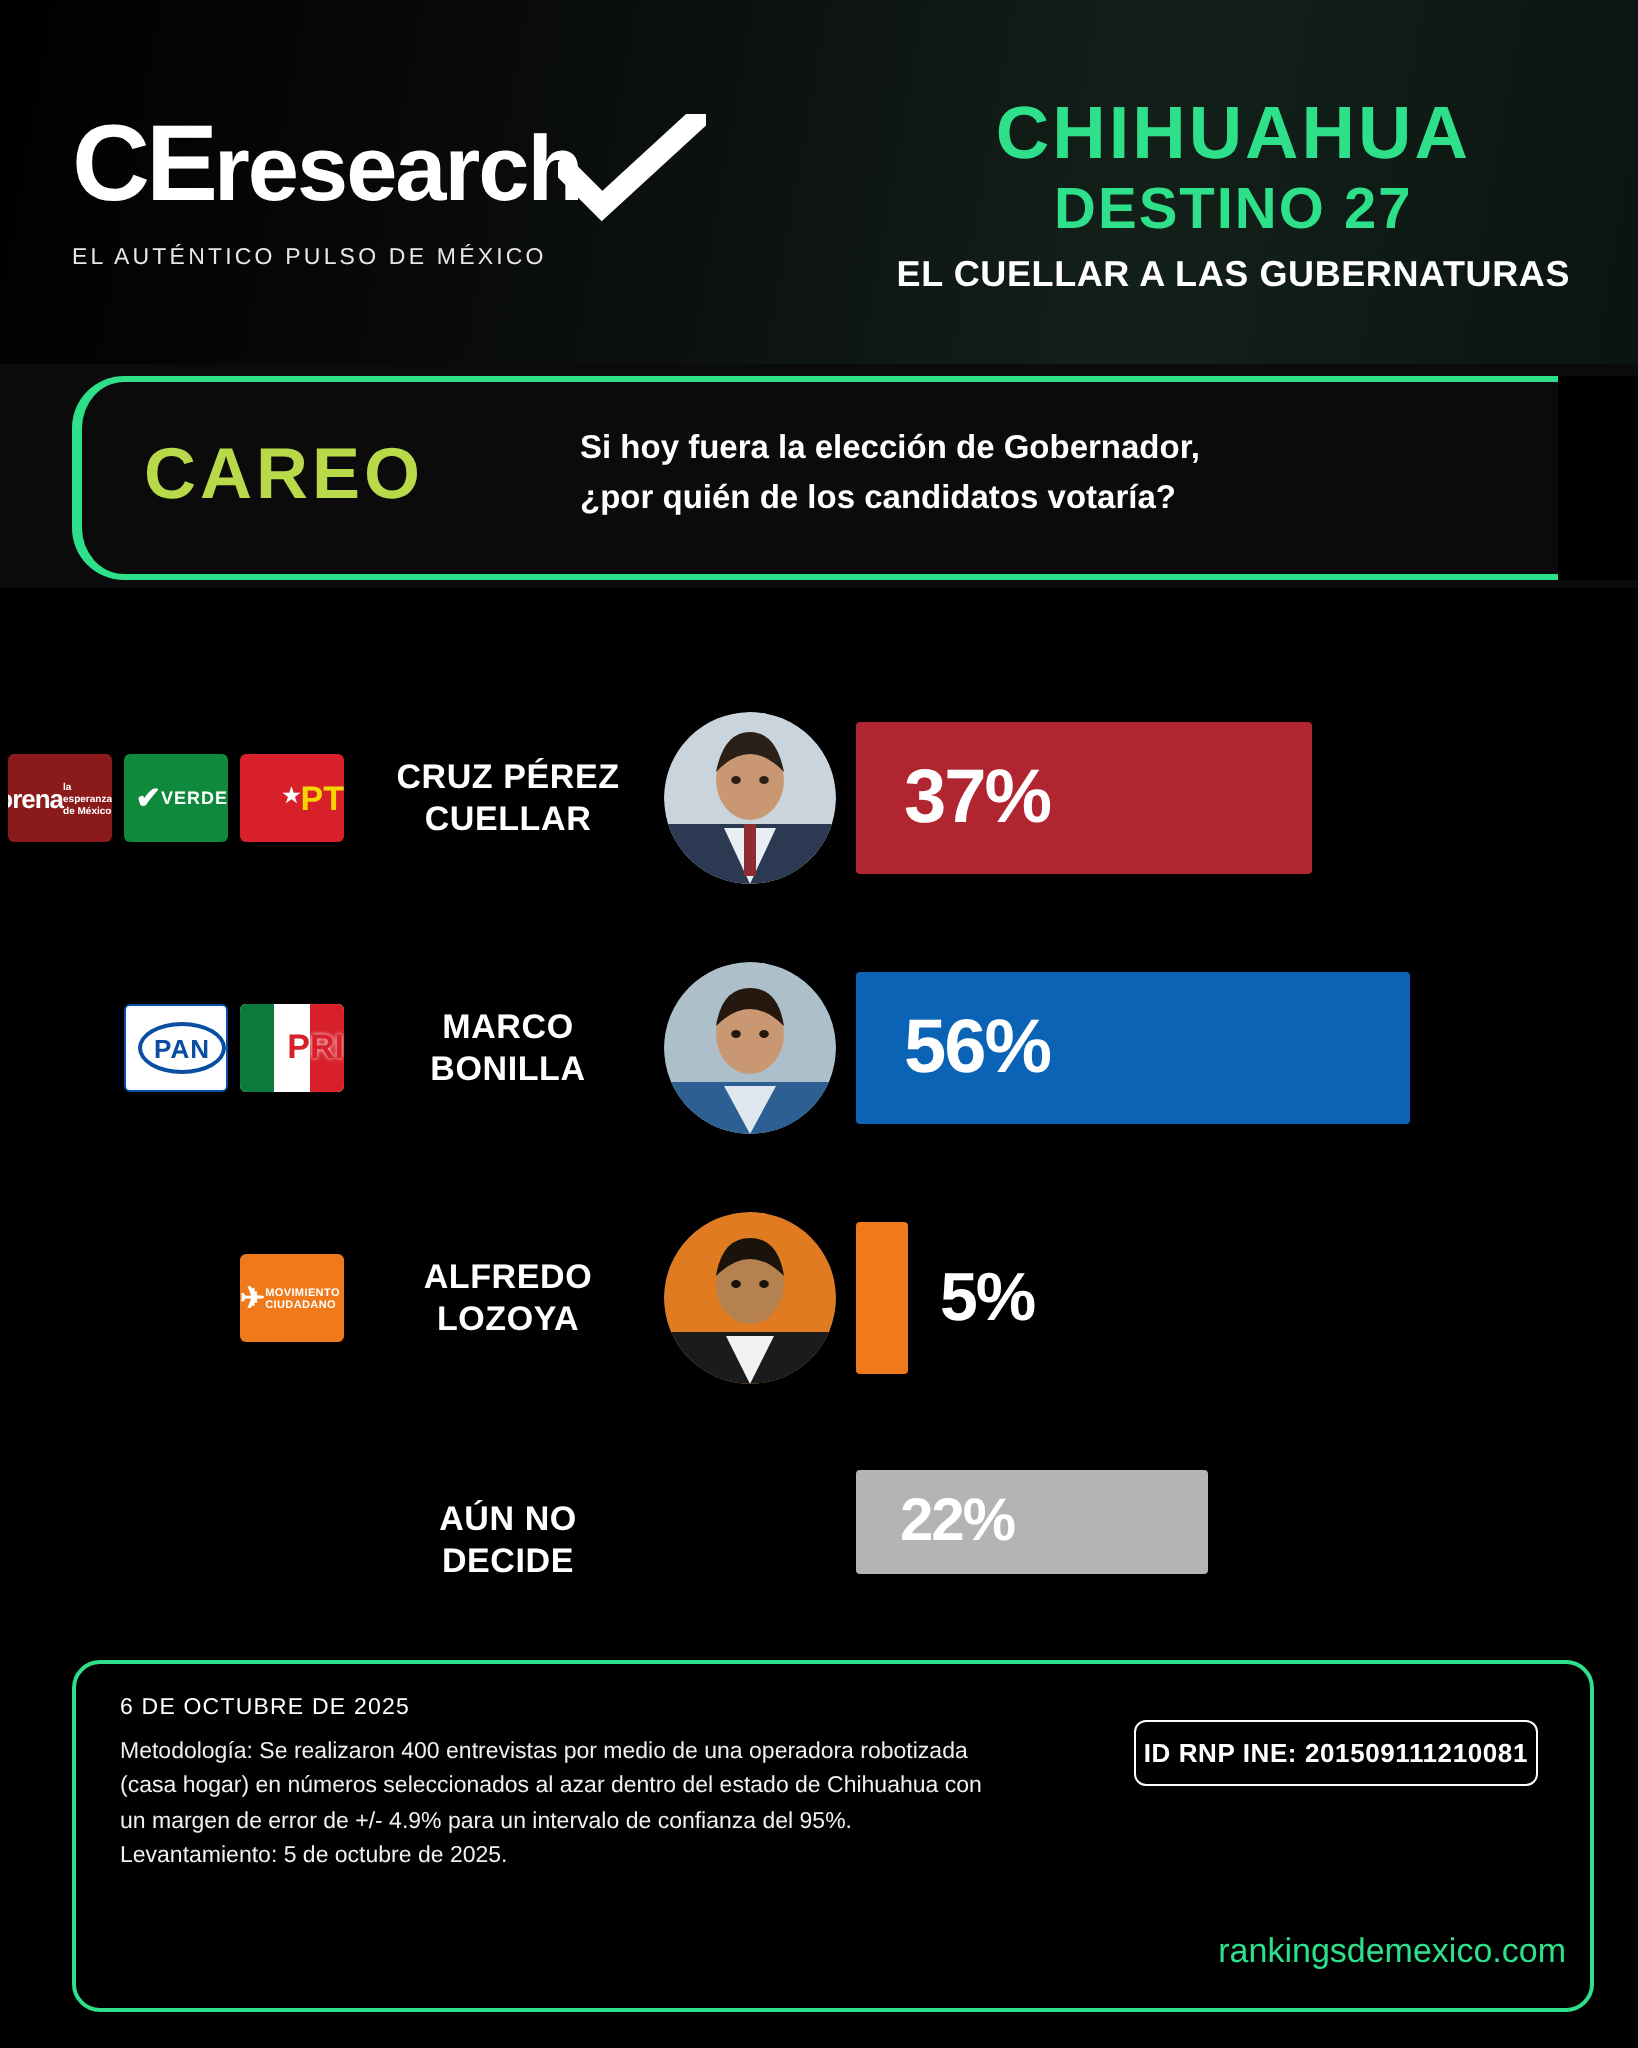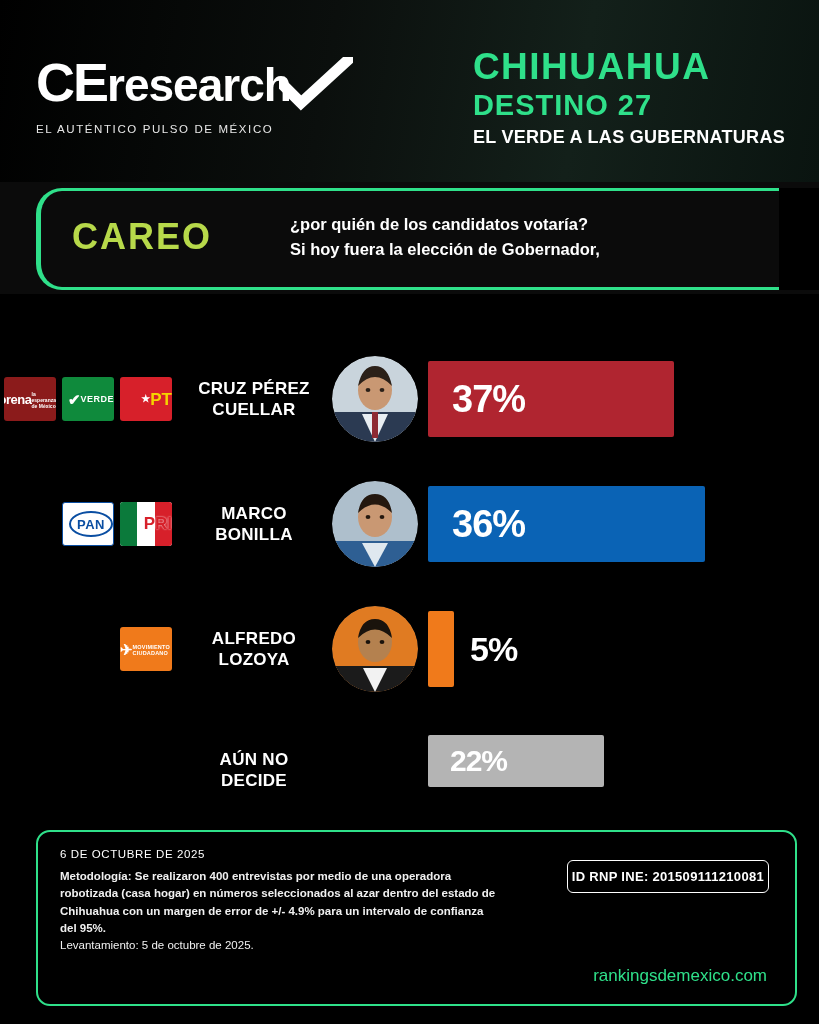--- a/index.html
+++ b/index.html
@@ -44,21 +44,21 @@
   }
   .check {
     position: absolute;
     left: 243px; top: 2px;
     width: 74px; height: 54px;
   }
 
   .header-right {
     position: absolute;
     right: 34px; top: 48px;
-    text-align: left;
+    text-align: center;
   }
   .hr-1 {
     font-size: 37px;
     font-weight: bold;
     color: #2fe08a;
     letter-spacing: 1.5px;
     line-height: 1.05;
   }
   .hr-2 {
     font-size: 29px;
@@ -214,21 +214,21 @@
     padding-left: 24px;
     letter-spacing: -1px;
   }
   .pct-outside {
     font-size: 34px;
     font-weight: bold;
     color: #fff;
     margin-left: 16px;
     letter-spacing: -1px;
   }
-  .bar-red { background: #b02530; width: 246px; }
+  .bar-red { background: #b02530; width: 228px; }
   .bar-blue { background: #0a63b5; width: 277px; }
   .bar-orange { background: #f07a1b; width: 26px; }
   .bar-gray { background: #b4b4b4; width: 176px; }
   .bar-gray .pct { color: #ffffff; padding-left: 22px; }
 
   .row-undecided {
     height: 60px;
     margin-bottom: 0;
     align-items: flex-end;
   }
@@ -250,68 +250,67 @@
   .f-date {
     font-size: 11.5px;
     letter-spacing: 0.6px;
     margin-bottom: 8px;
   }
   .f-meth {
     font-size: 11.5px;
     line-height: 1.5;
     max-width: 440px;
     color: #f0f0f0;
-    font-weight: bold;
   }
   .f-lev {
     font-size: 11.5px;
     line-height: 1.5;
     color: #f0f0f0;
   }
   .id-box {
     position: absolute;
     right: 26px; top: 28px;
     border: 1.5px solid #ffffff;
     border-radius: 6px;
     padding: 8px 4px;
     font-size: 13px;
     font-weight: bold;
     letter-spacing: 0.3px;
   }
   .site {
     position: absolute;
-    right: 28px; bottom: 18px;
+    right: 12px; bottom: 18px;
     color: #2fe08a;
     font-size: 17px;
   }
 </style>
 </head>
 <body>
 
 <div class="header">
   <div class="logo-block">
     <div class="logo-word"><span class="ce">CE</span><span class="rest">research</span></div>
     <svg class="check" viewBox="0 0 74 54">
       <path d="M4 28 L22 46 L70 2" stroke="#ffffff" stroke-width="11" fill="none" stroke-linecap="square"></path>
     </svg>
     <div class="logo-tag">EL AUTÉNTICO PULSO DE MÉXICO</div>
   </div>
   <div class="header-right">
     <div class="hr-1">CHIHUAHUA</div>
     <div class="hr-2">DESTINO 27</div>
-    <div class="hr-3">EL VERDE A LAS GUBERNATURAS</div>
+    <div class="hr-3">EL CUELLAR A LAS GUBERNATURAS</div>
   </div>
 </div>
 
 <div class="band">
   <div class="band-frame"></div>
   <div class="careo">CAREO</div>
   <div class="question">
+    <div>Si hoy fuera la elección de Gobernador,</div>
     <div>¿por quién de los candidatos votaría?</div>
-    <div>Si hoy fuera la elección de Gobernador,</div>
   </div>
 </div>
 
 <div class="results">
 
   <div class="row">
     <div class="parties">
       <div class="plogo p-morena">
         <span class="big">morena</span>
         <span class="small">la esperanza de México</span>
@@ -386,21 +385,21 @@
           <path d="M30 62 L43 86 L56 62 Z" fill="#dfe8ef"></path>
           <ellipse cx="43" cy="36" rx="17" ry="20" fill="#c99873"></ellipse>
           <path d="M26 32 q17 -17 34 0 q-3 -19 -17 -19 q-14 0 -17 19z" fill="#24180f"></path>
           <ellipse cx="36" cy="36" rx="2.4" ry="2" fill="#24180f"></ellipse>
           <ellipse cx="50" cy="36" rx="2.4" ry="2" fill="#24180f"></ellipse>
         </g>
       </svg>
     </div>
     <div class="barwrap">
       <div class="bar bar-blue">
-        <span class="pct">36%</span>
+        <span class="pct">56%</span>
       </div>
     </div>
   </div>
 
   <div class="row">
     <div class="parties">
       <div class="plogo p-mc">
         <span class="bird">✈</span>
         <span class="txt">MOVIMIENTO CIUDADANO</span>
       </div>

